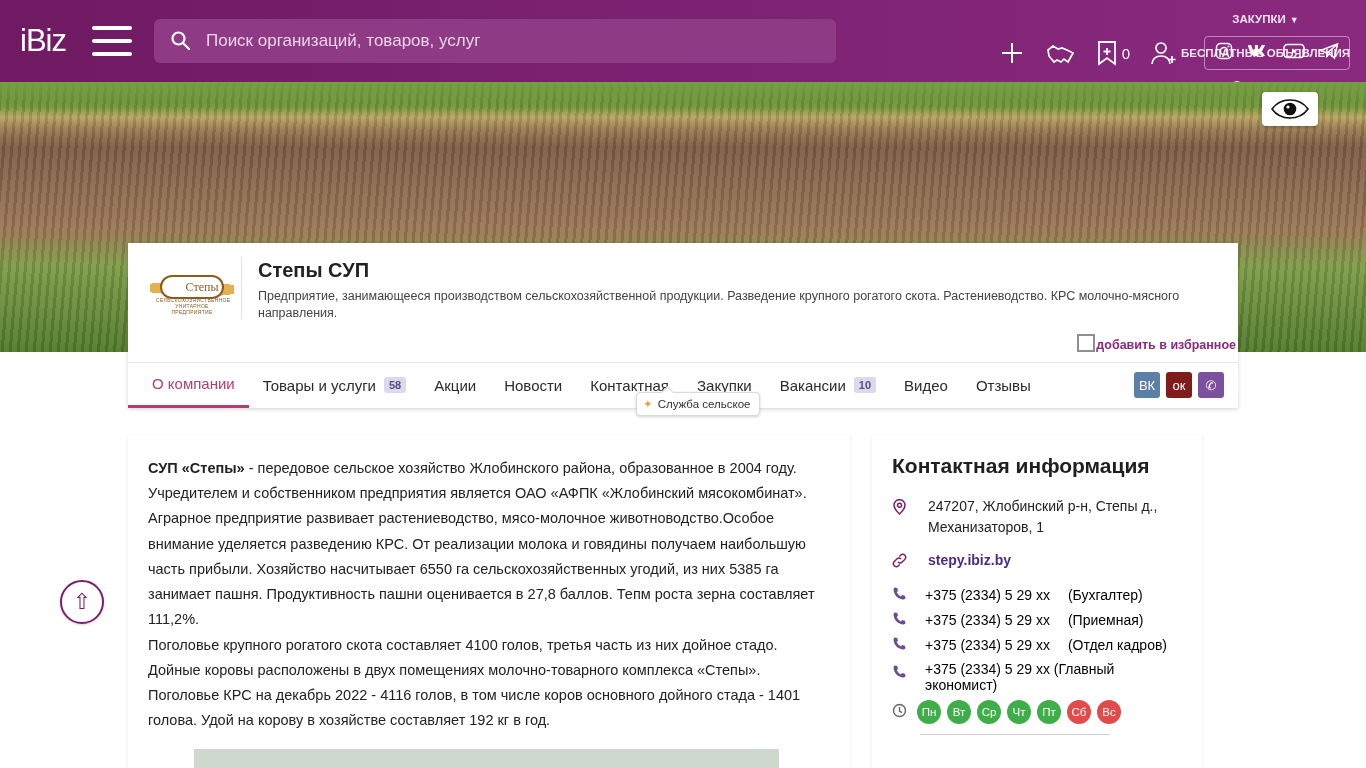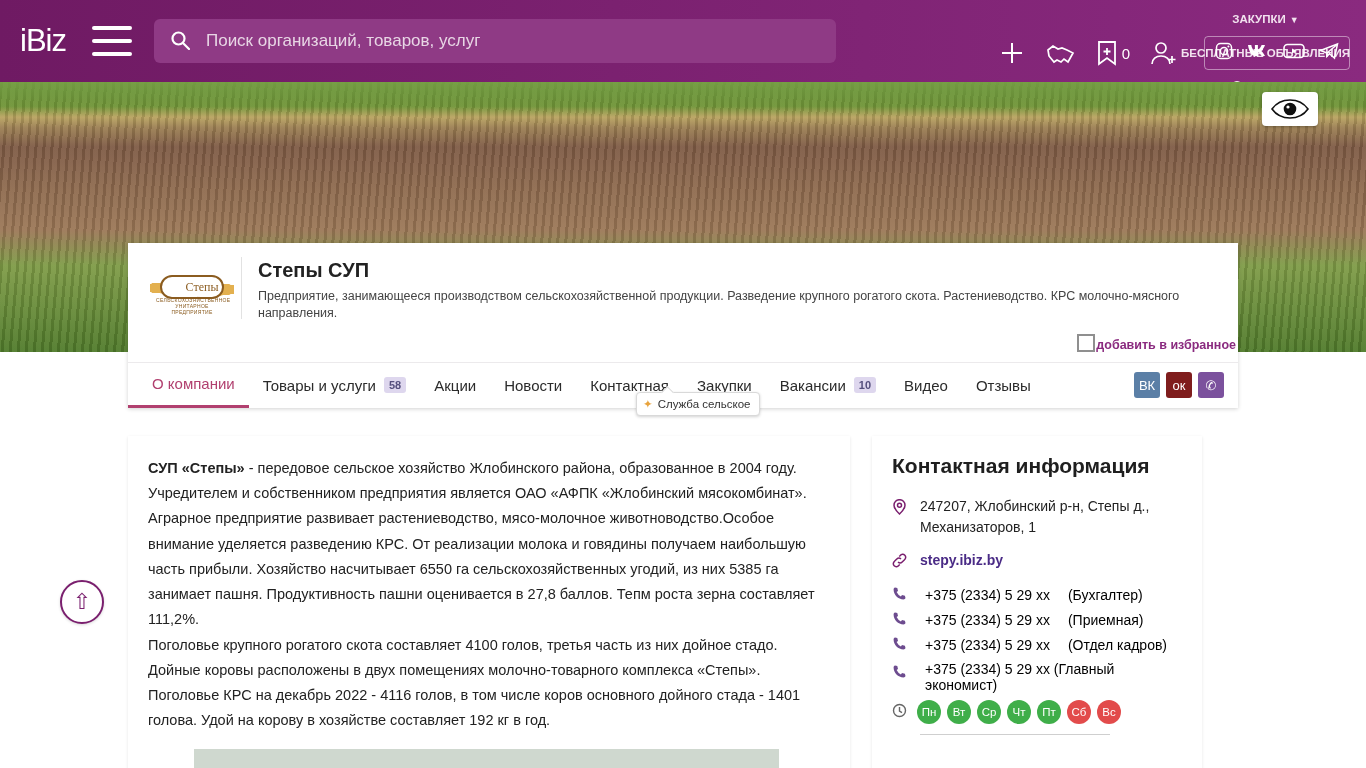--- a/index.html
+++ b/index.html
@@ -264,21 +264,21 @@
     width: 330px;
     background: #fff;
     padding: 18px 16px 16px 20px;
     box-shadow: 0 1px 3px rgba(0,0,0,.10);
   }
   .sidebar h2 {
     margin: 0 0 18px 0;
     font-size: 21px; font-weight: bold; color: #1f1f1f;
   }
   .contact-row {
-    display: flex; align-items: flex-start; gap: 10px;
+    display: flex; align-items: flex-start; gap: 18px;
     font-size: 14px; color: #222; line-height: 1.5;
     margin-bottom: 12px;
   }
   .contact-row .ci { flex: 0 0 18px; margin-top: 3px; color:#7a1f6e; }
   .contact-link { color: #4a2b86; font-weight: bold; text-decoration: none; cursor:pointer;}
   .phone-row { display:flex; align-items:center; gap:18px; margin-bottom: 7px; font-size: 14px;}
   .phone-row .ci { color:#6d4c8f; }
   .days { display: flex; align-items: center; gap: 6px; margin-top: 4px; }
   .day {
     width: 24px; height: 24px; border-radius: 50%;

